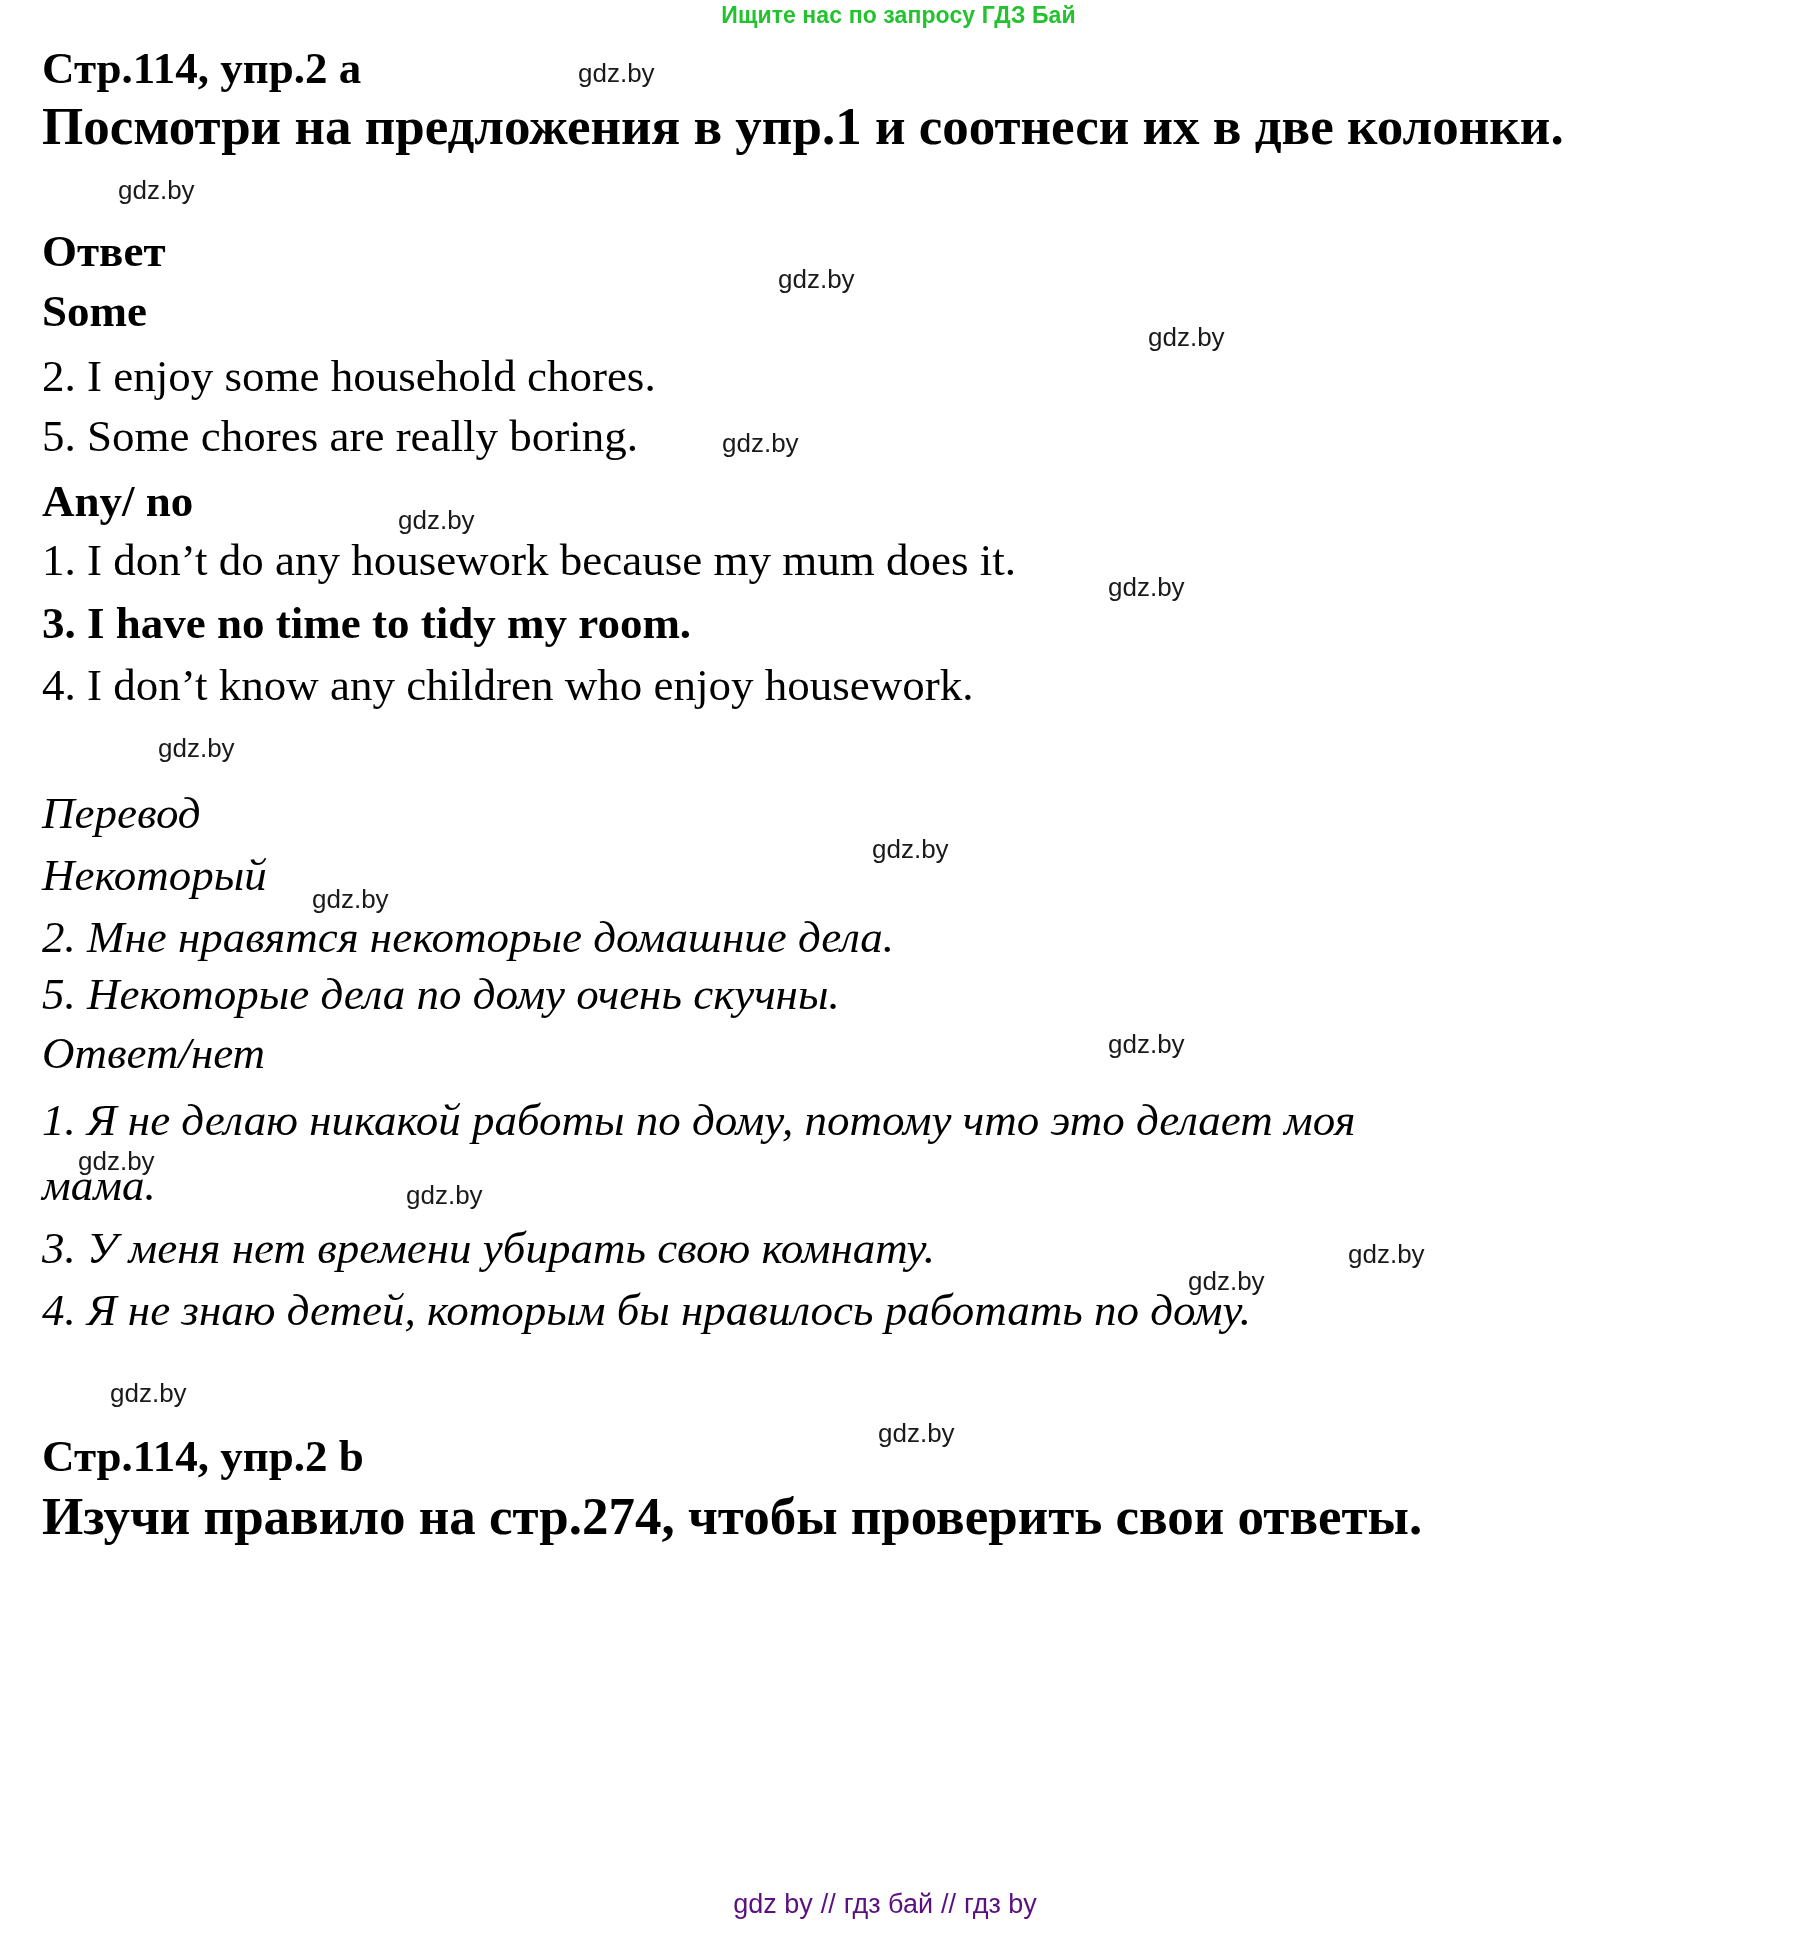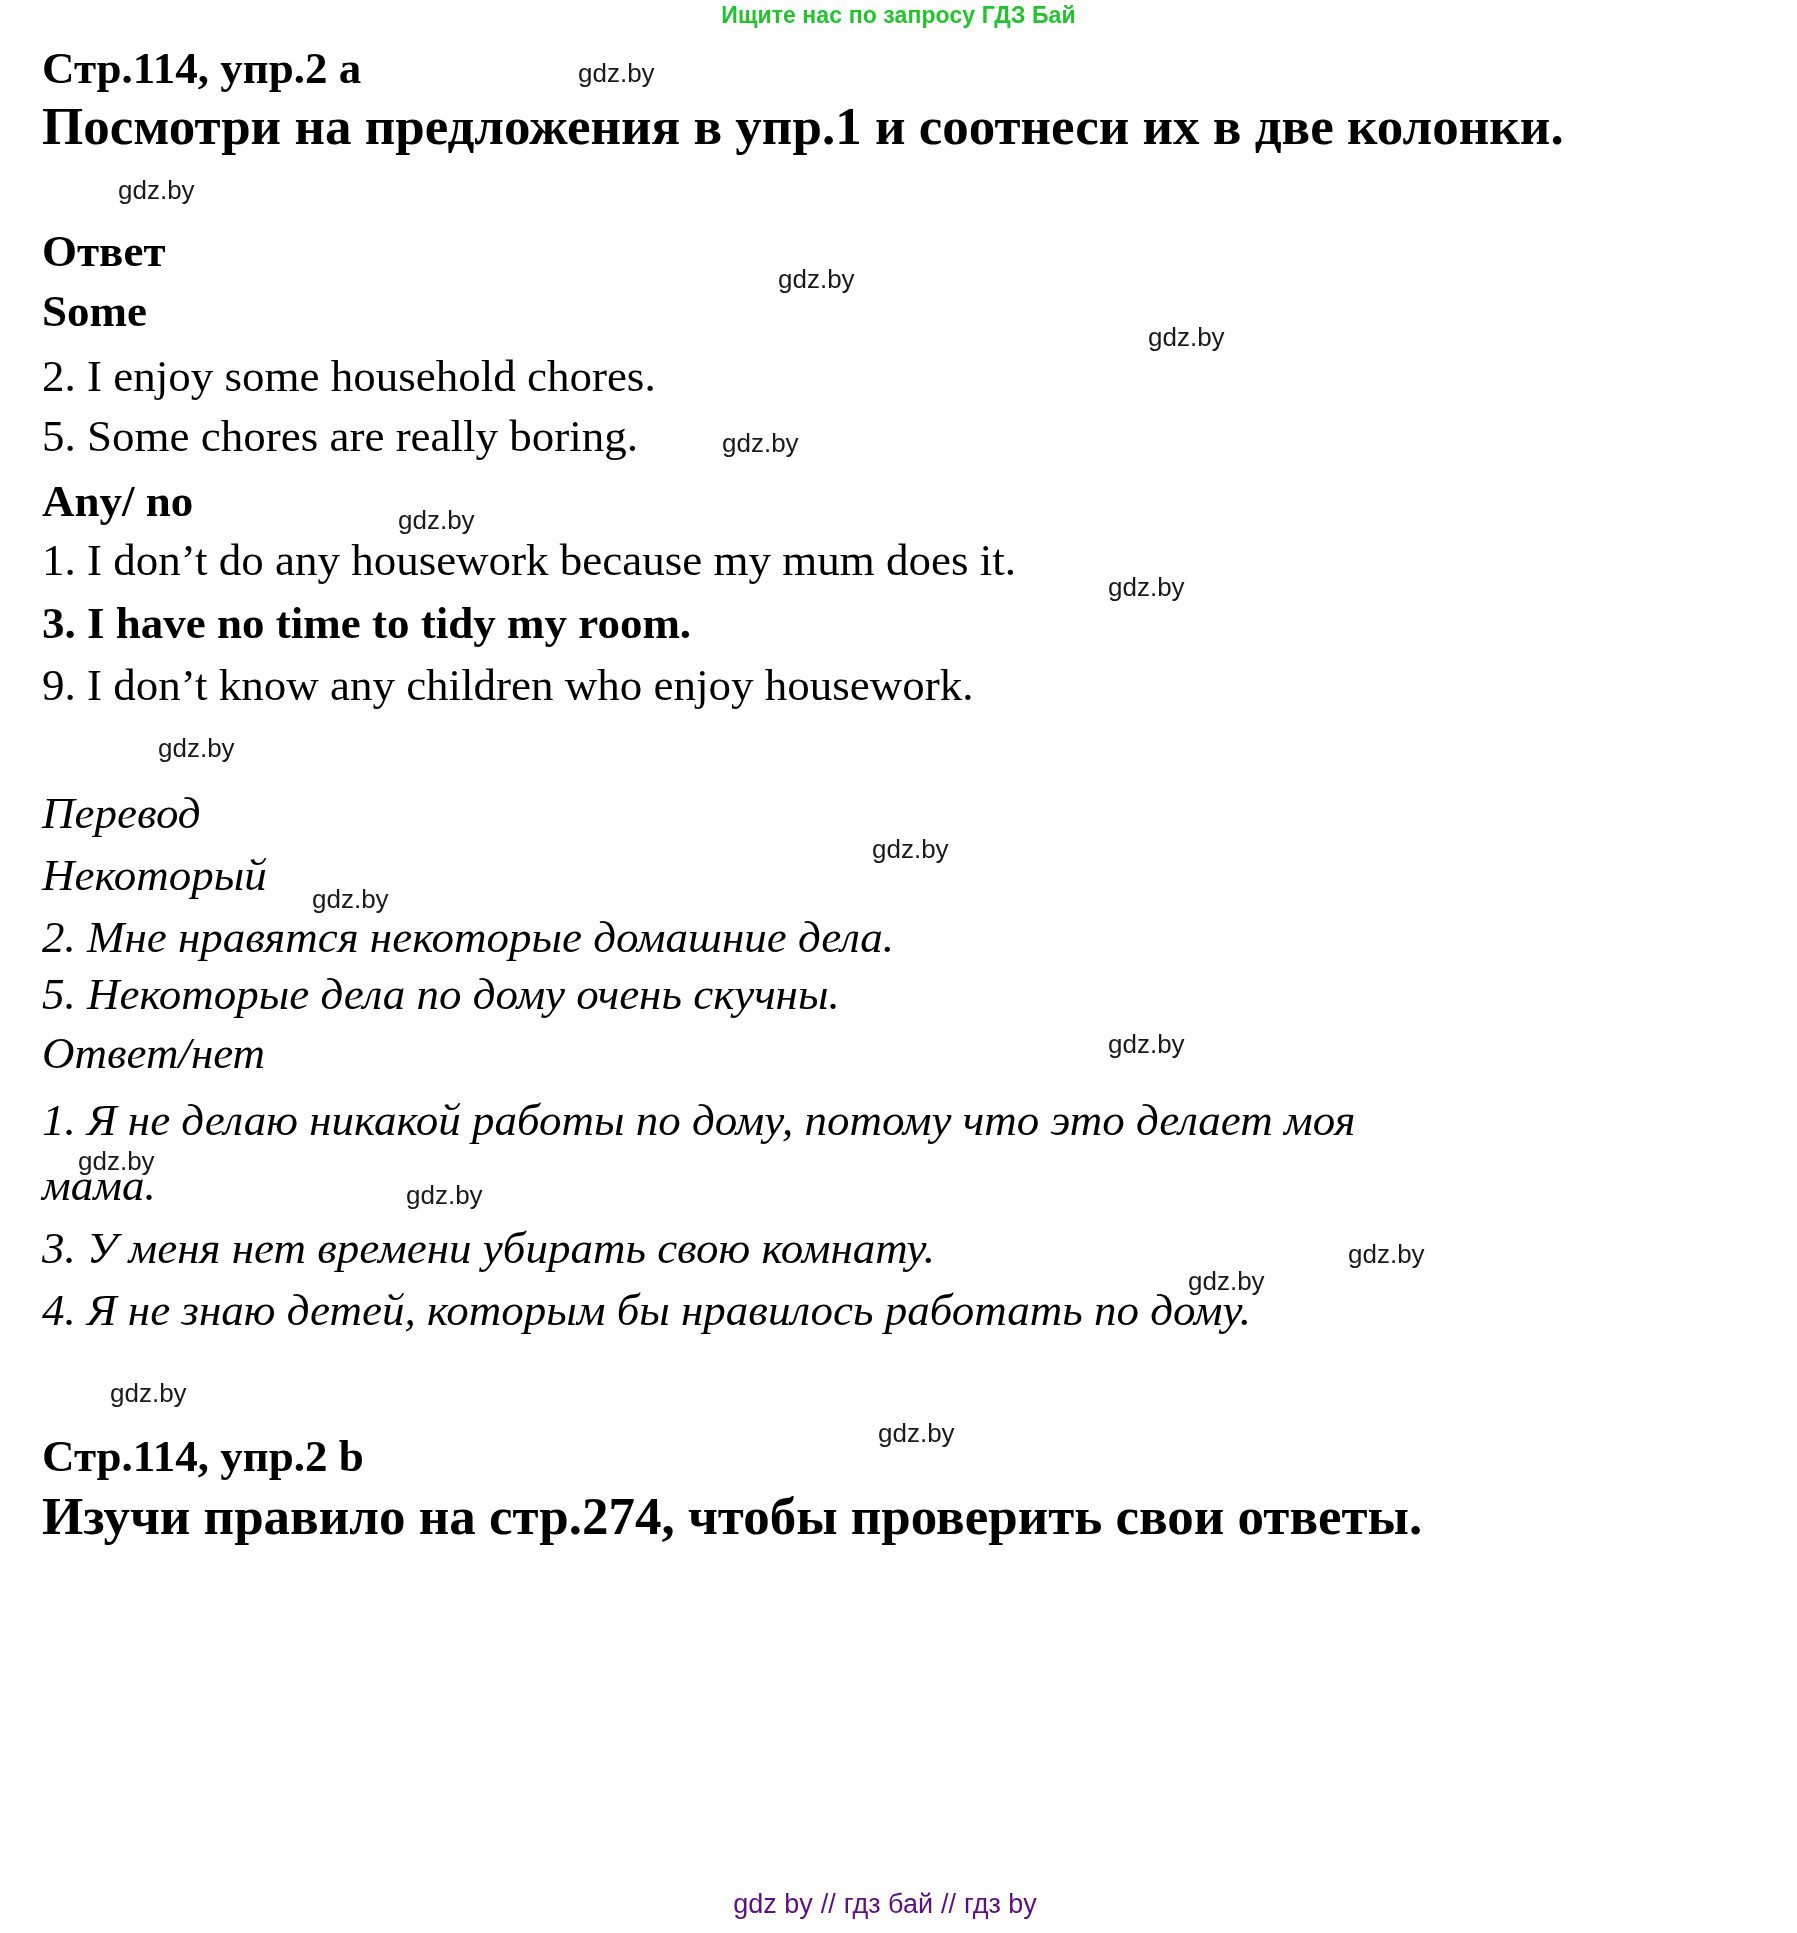--- a/index.html
+++ b/index.html
@@ -137,21 +137,21 @@
   <div class="line sentence" style="left:42px; top:350px;">2. I enjoy some household chores.</div>
 
   <div class="line sentence" style="left:42px; top:410px;">5. Some chores are really boring.</div>
 
   <div class="line group-label" style="left:42px; top:475px;">Any/ no</div>
 
   <div class="line sentence" style="left:42px; top:534px;">1. I don’t do any housework because my mum does it.</div>
 
   <div class="line sentence" style="left:42px; top:597px;font-weight:bold;">3. I have no time to tidy my room.</div>
 
-  <div class="line sentence" style="left:42px; top:659px;">9. I don’t know any children who enjoy housework.</div>
+  <div class="line sentence" style="left:42px; top:659px;">4. I don’t know any children who enjoy housework.</div>
 
   <div class="line tr-label" style="left:42px; top:787px;">Перевод</div>
 
   <div class="line tr-group" style="left:42px; top:849px;">Некоторый</div>
 
   <div class="line tr-sentence" style="left:42px; top:911px;">2. Мне нравятся некоторые домашние дела.</div>
 
   <div class="line tr-sentence" style="left:42px; top:968px;">5. Некоторые дела по дому очень скучны.</div>
 
   <div class="line tr-group" style="left:42px; top:1027px;">Ответ/нет</div>

